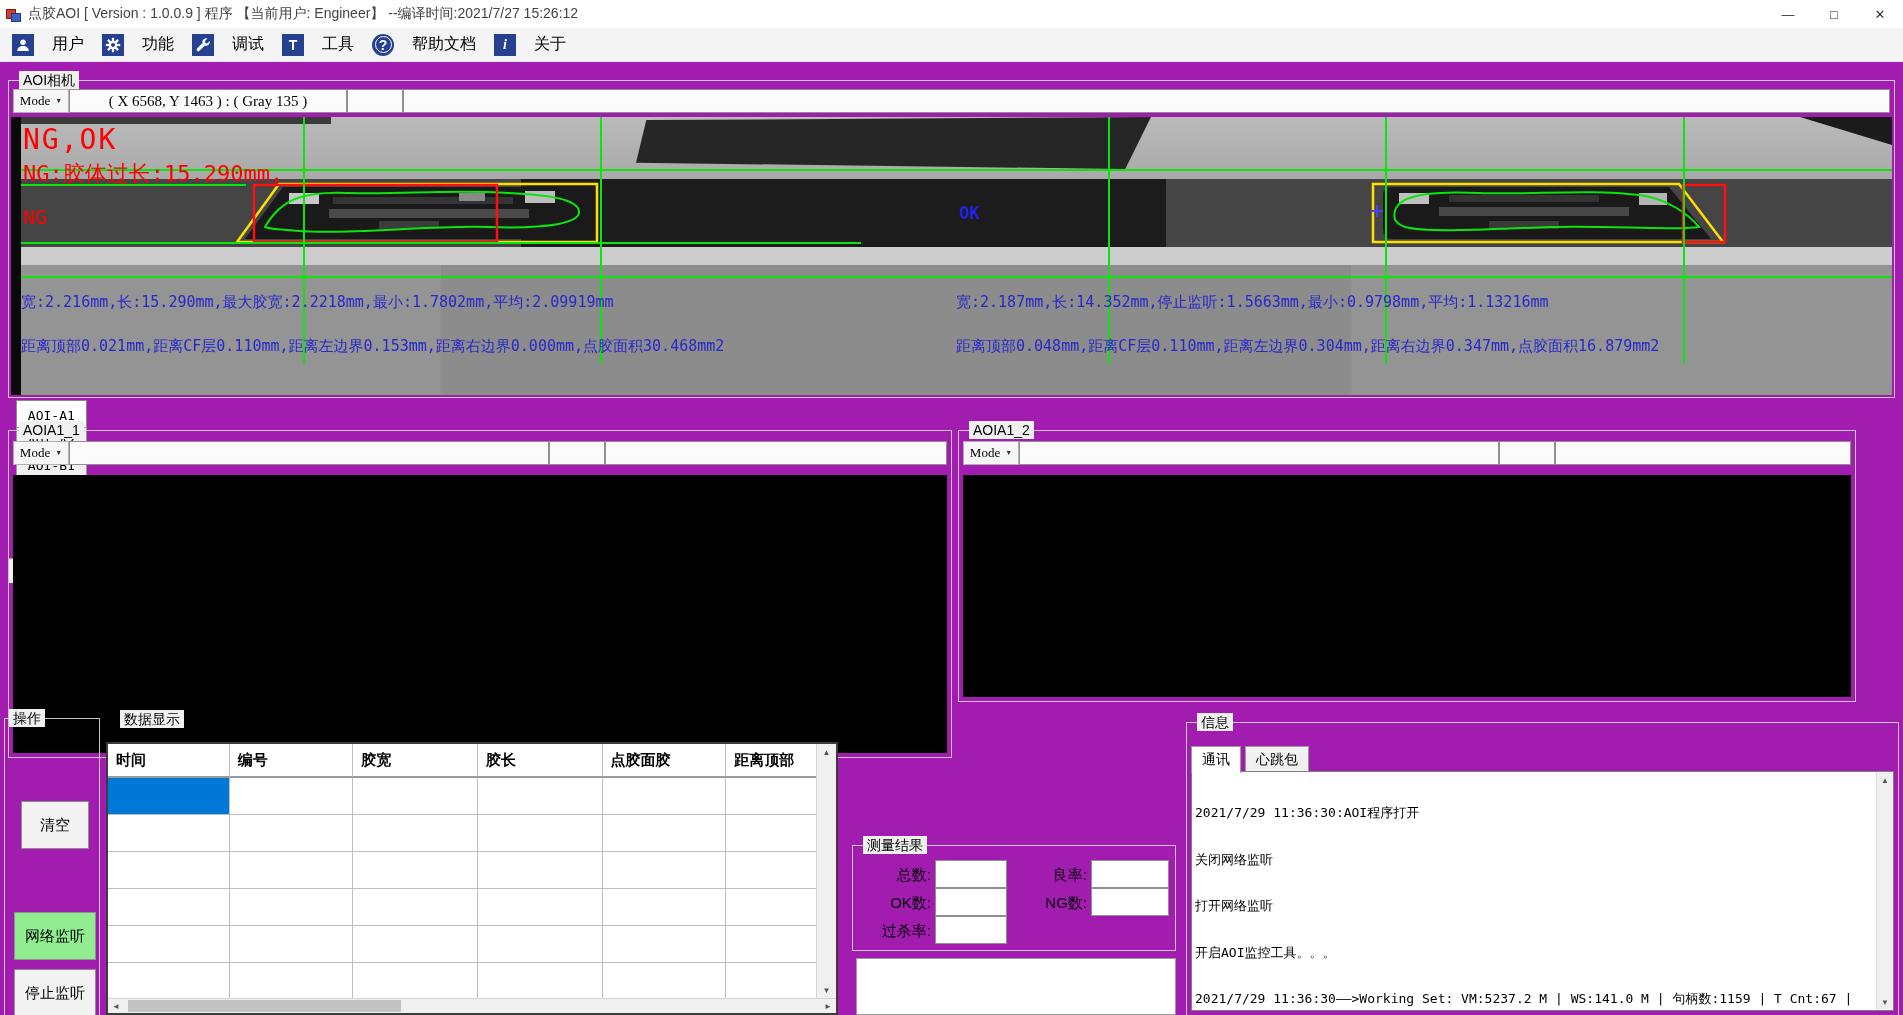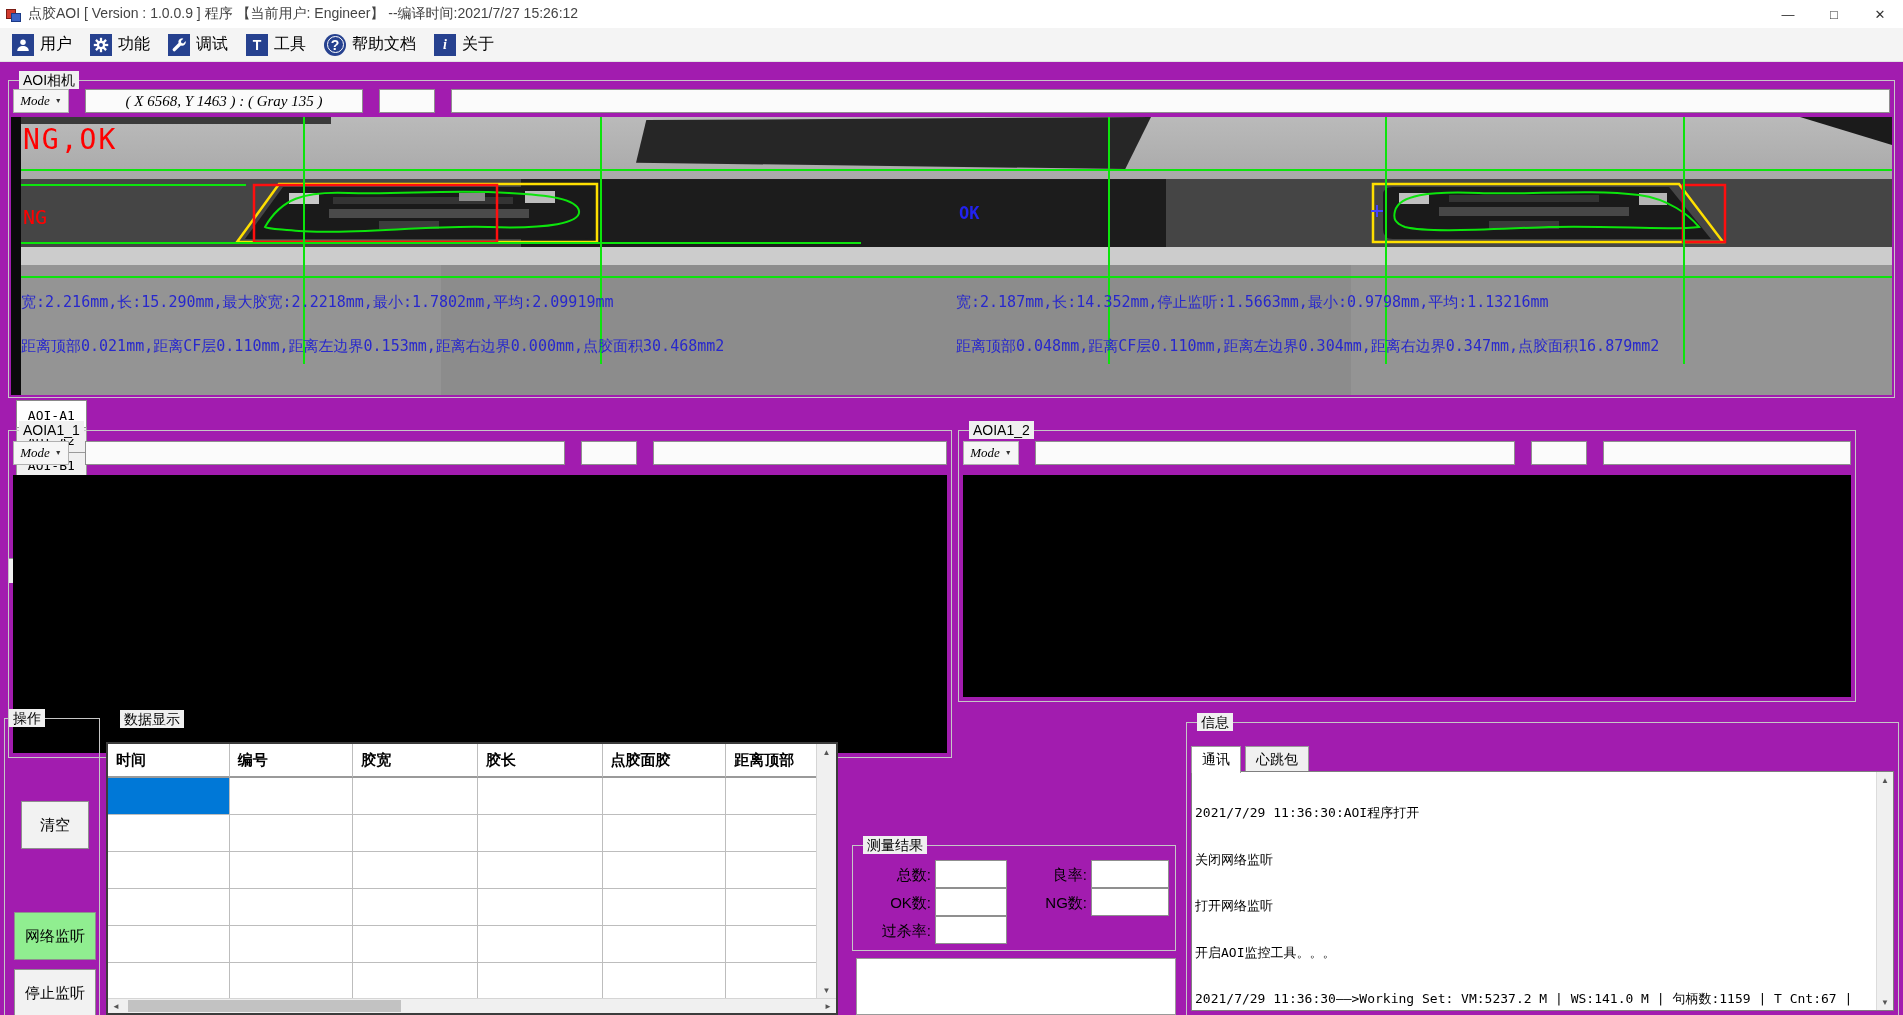--- a/index.html
+++ b/index.html
@@ -11,28 +11,28 @@
   
   .titlebar { position:absolute; left:0; top:0; right:0; height:28px; background:#ffffff; display:flex; align-items:center; }
   .app-icon { position:relative; width:16px; height:16px; margin:0 6px 0 6px; }
   .app-icon .sq1 { position:absolute; left:0; top:3px; width:10px; height:10px; background:#d23b2f; border:1px solid #7a1d15; }
   .app-icon .sq2 { position:absolute; left:5px; top:7px; width:10px; height:9px; background:#3c62c4; border:1px solid #1b3a86; }
   .title-text { font-size:14px; color:#444; white-space:nowrap; }
   .caption-btns { margin-left:auto; display:flex; height:28px; }
   .caption-btn { width:46px; height:28px; display:flex; align-items:center; justify-content:center; font-size:13px; color:#333; cursor:default; }
   
   .menubar { position:absolute; left:0; top:28px; right:0; height:34px; background:#f4f4f4; border-bottom:1px solid #e2e2e2; display:flex; align-items:center; padding-left:6px; }
-  .menu-item { display:flex; align-items:center; gap:6px; padding:0 12px 0 6px; height:30px; font-size:16px; }
+  .menu-item { display:flex; align-items:center; gap:18px; padding:0 12px 0 6px; height:30px; font-size:16px; }
   .micon { width:22px; height:22px; background:#26418f; display:flex; align-items:center; justify-content:center; color:#fff; font-weight:bold; font-size:14px; }
   .micon svg { width:16px; height:16px; }
   
   .groupbox { position:absolute; border:1px solid #c6c6c6; }
   .gb-label { position:absolute; top:-10px; left:10px; background:#f0f0f0; padding:0 4px; font-size:14px; line-height:18px; white-space:nowrap; }
   
-  .mode-row { position:absolute; display:flex; gap:16px; height:24px;font-style:italic; }
+  .mode-row { position:absolute; display:flex; gap:0; height:24px; }
   .mode-btn { width:56px; background:#f6f6f6; border:1px solid #b0b0b0; display:flex; align-items:center; justify-content:center; gap:5px; font-size:13px; font-family:"Liberation Serif",serif; }
   .mode-btn .arr { font-size:7px; color:#333; }
   .fbox { background:#fbfbfb; border:1px solid #8f8f8f; }
   .coord-box { width:278px; display:flex; align-items:center; justify-content:center; font-family:"Liberation Serif",serif; font-size:15px; }
   .sbox { width:56px; }
   .wbox { flex:1; }
   
   .camera-image { position:absolute; left:2px; top:36px; right:2px; bottom:2px; background:#b2b2b2; overflow:hidden; }
   .cam-abs { position:absolute; }
   .gl { position:absolute; background:#0ce40c; }
@@ -197,20 +197,21 @@
       <div class="gl" style="left:10px;width:225px;top:67px;height:2px;"></div>
       <div class="gl" style="left:10px;width:840px;top:125px;height:2px;"></div>
       <div class="gl" style="left:10px;right:0;top:159px;height:2px;"></div>
       <div class="gl" style="left:292px;top:0;width:2px;height:247px;"></div>
       <div class="gl" style="left:589px;top:0;width:2px;height:247px;"></div>
       <div class="gl" style="left:1097px;top:0;width:2px;height:247px;"></div>
       <div class="gl" style="left:1374px;top:0;width:2px;height:247px;"></div>
       <div class="gl" style="left:1672px;top:0;width:2px;height:247px;"></div>
 
       <div class="cam-txt txt-result">NG,OK</div>
+      <div class="cam-txt txt-reason">NG:胶体过长:15.290mm,</div>
       <div class="cam-txt txt-ng">NG</div>
       <div class="cam-txt txt-ok">OK</div>
       <div class="cam-txt mline" style="left:10px;top:176px;">宽:2.216mm,长:15.290mm,最大胶宽:2.2218mm,最小:1.7802mm,平均:2.09919mm</div>
       <div class="cam-txt mline" style="left:10px;top:220px;">距离顶部0.021mm,距离CF层0.110mm,距离左边界0.153mm,距离右边界0.000mm,点胶面积30.468mm2</div>
       <div class="cam-txt mline" style="left:945px;top:176px;">宽:2.187mm,长:14.352mm,停止监听:1.5663mm,最小:0.9798mm,平均:1.13216mm</div>
       <div class="cam-txt mline" style="left:945px;top:220px;">距离顶部0.048mm,距离CF层0.110mm,距离左边界0.304mm,距离右边界0.347mm,点胶面积16.879mm2</div>
     </div>
   </div>
 
   <div class="view-tabs">

